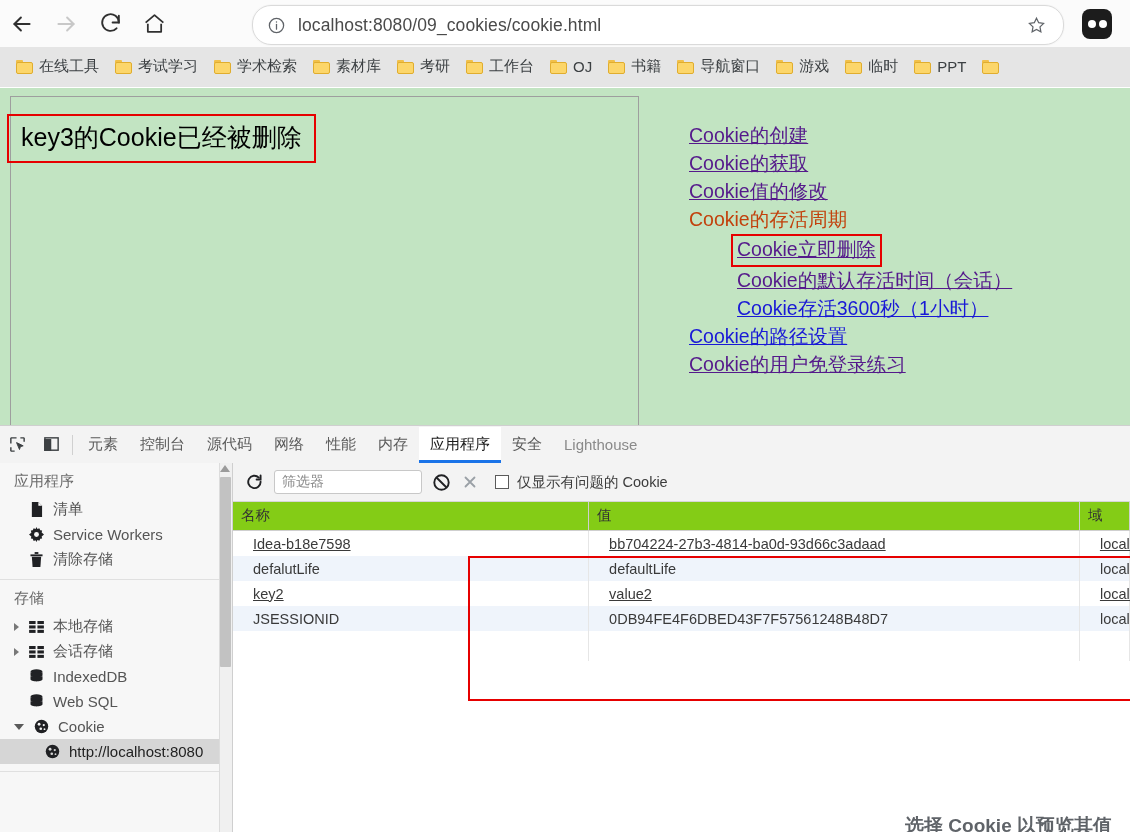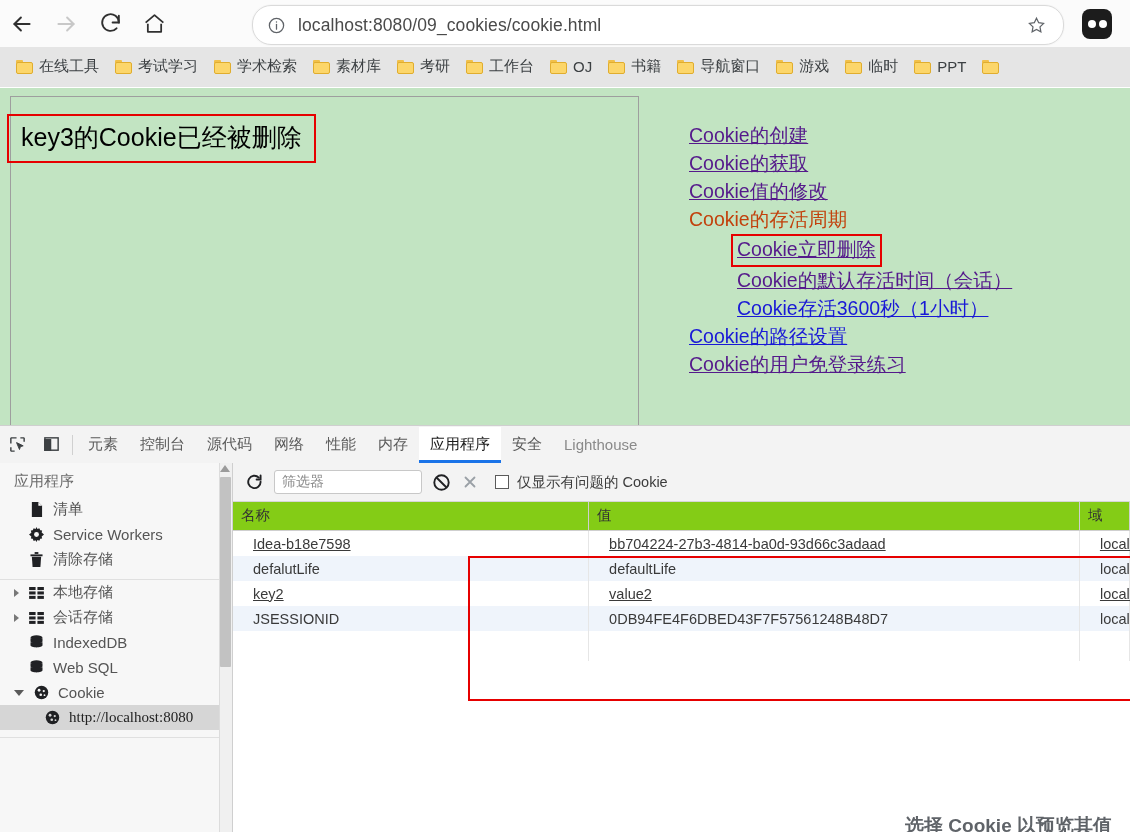--- a/index.html
+++ b/index.html
@@ -134,21 +134,21 @@
     position: relative; overflow: hidden;
   }
   .sb-section {
     font-size: 15px; color: #6b6b6b; padding: 9px 0 6px 14px;
   }
   .sb-item {
     display: flex; align-items: center; height: 25px; padding-left: 28px;
     font-size: 15px; color: #555; gap: 8px;
   }
   .sb-item.sub { padding-left: 44px; }
-  .sb-item.selected { background: #d6d6d6; color: #222; font-family: Liberation Serif, serif; }
+  .sb-item.selected { background: #d6d6d6; color: #222; }
   .sb-divider { height: 1px; background: #e0e0e0; margin: 7px 0 0 0; }
   .tri {
     width: 0; height: 0; border-left: 5px solid #787878;
     border-top: 4px solid transparent; border-bottom: 4px solid transparent;
     margin-left: -14px; margin-right: 1px; flex: none;
   }
   .tri.open {
     border-left: 5px solid transparent; border-right: 5px solid transparent;
     border-top: 6px solid #5a5a5a; border-bottom: 0;
   }
@@ -391,20 +391,21 @@
             <svg width="13" height="15" viewBox="0 0 14 16">
                 <rect x="5" y="0" width="4" height="2" fill="#202124"></rect>
                 <rect x="0.5" y="2.5" width="13" height="2" fill="#202124"></rect>
                 <path d="M2 5h10l-.8 11H2.8z" fill="#202124"></path>
               </svg>
           </span>
           <span>清除存储</span>
         </div>
 
         <div class="sb-divider"></div>
+        <div class="sb-section">存储</div>
 
         <div class="sb-item">
           <span class="tri"></span>
           <span class="ico">
             <svg width="15" height="12" viewBox="0 0 16 13">
                 <rect x="0" y="0" width="7" height="3.3" fill="#202124"></rect>
                 <rect x="9" y="0" width="7" height="3.3" fill="#202124"></rect>
                 <rect x="0" y="4.8" width="7" height="3.3" fill="#202124"></rect>
                 <rect x="9" y="4.8" width="7" height="3.3" fill="#202124"></rect>
                 <rect x="0" y="9.6" width="7" height="3.3" fill="#202124"></rect>

